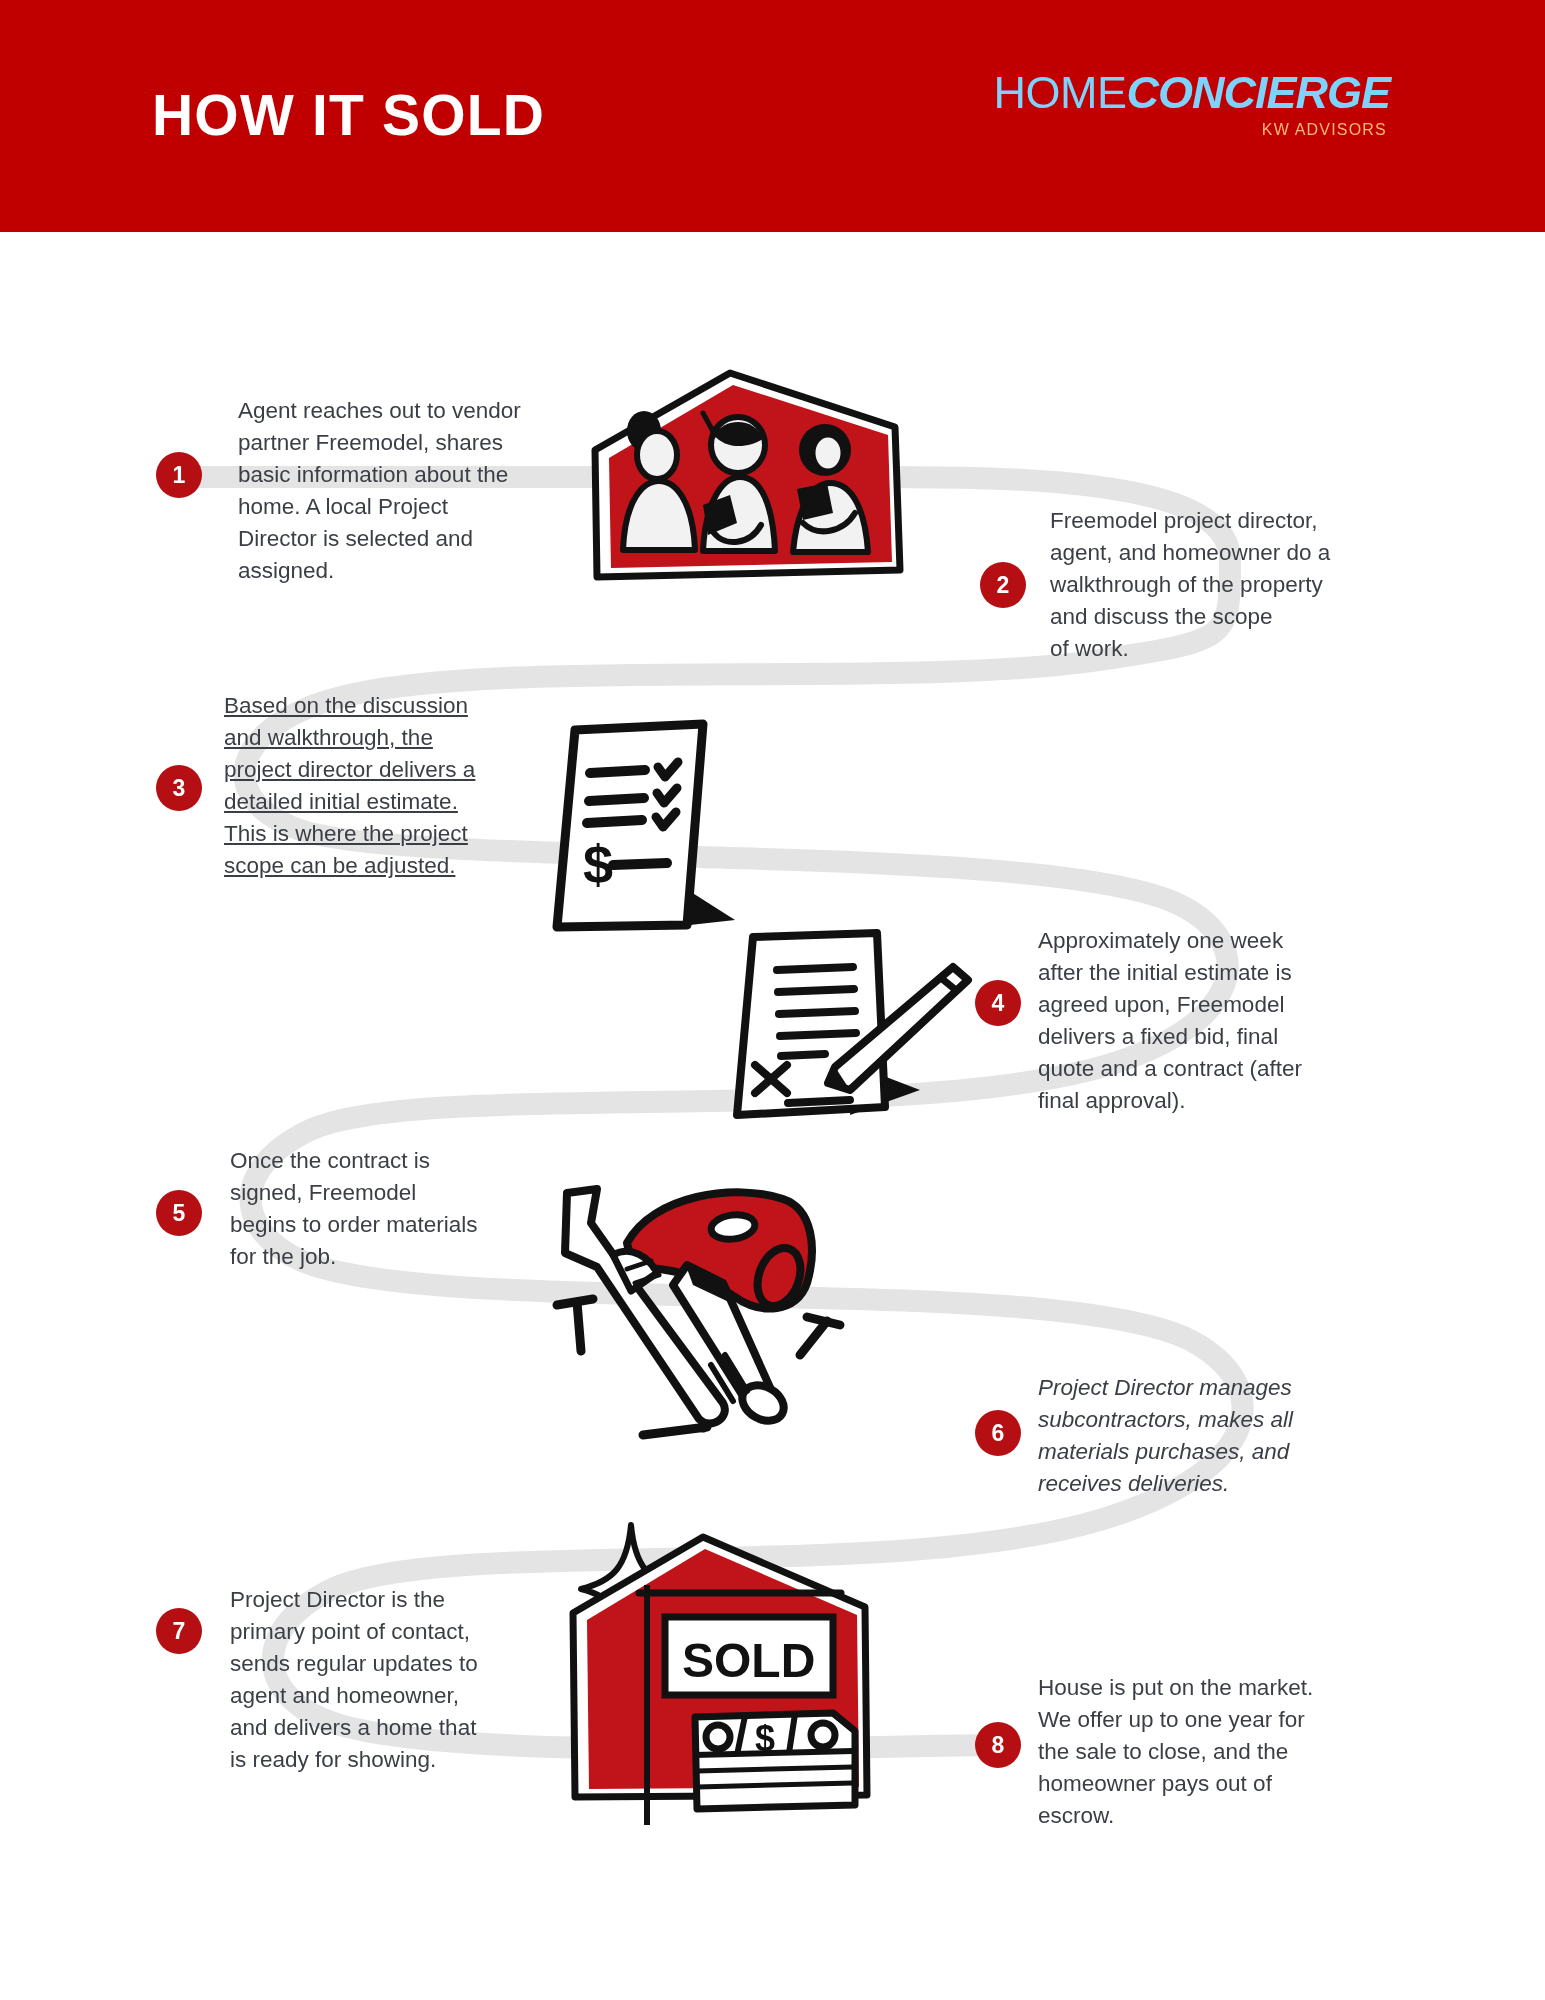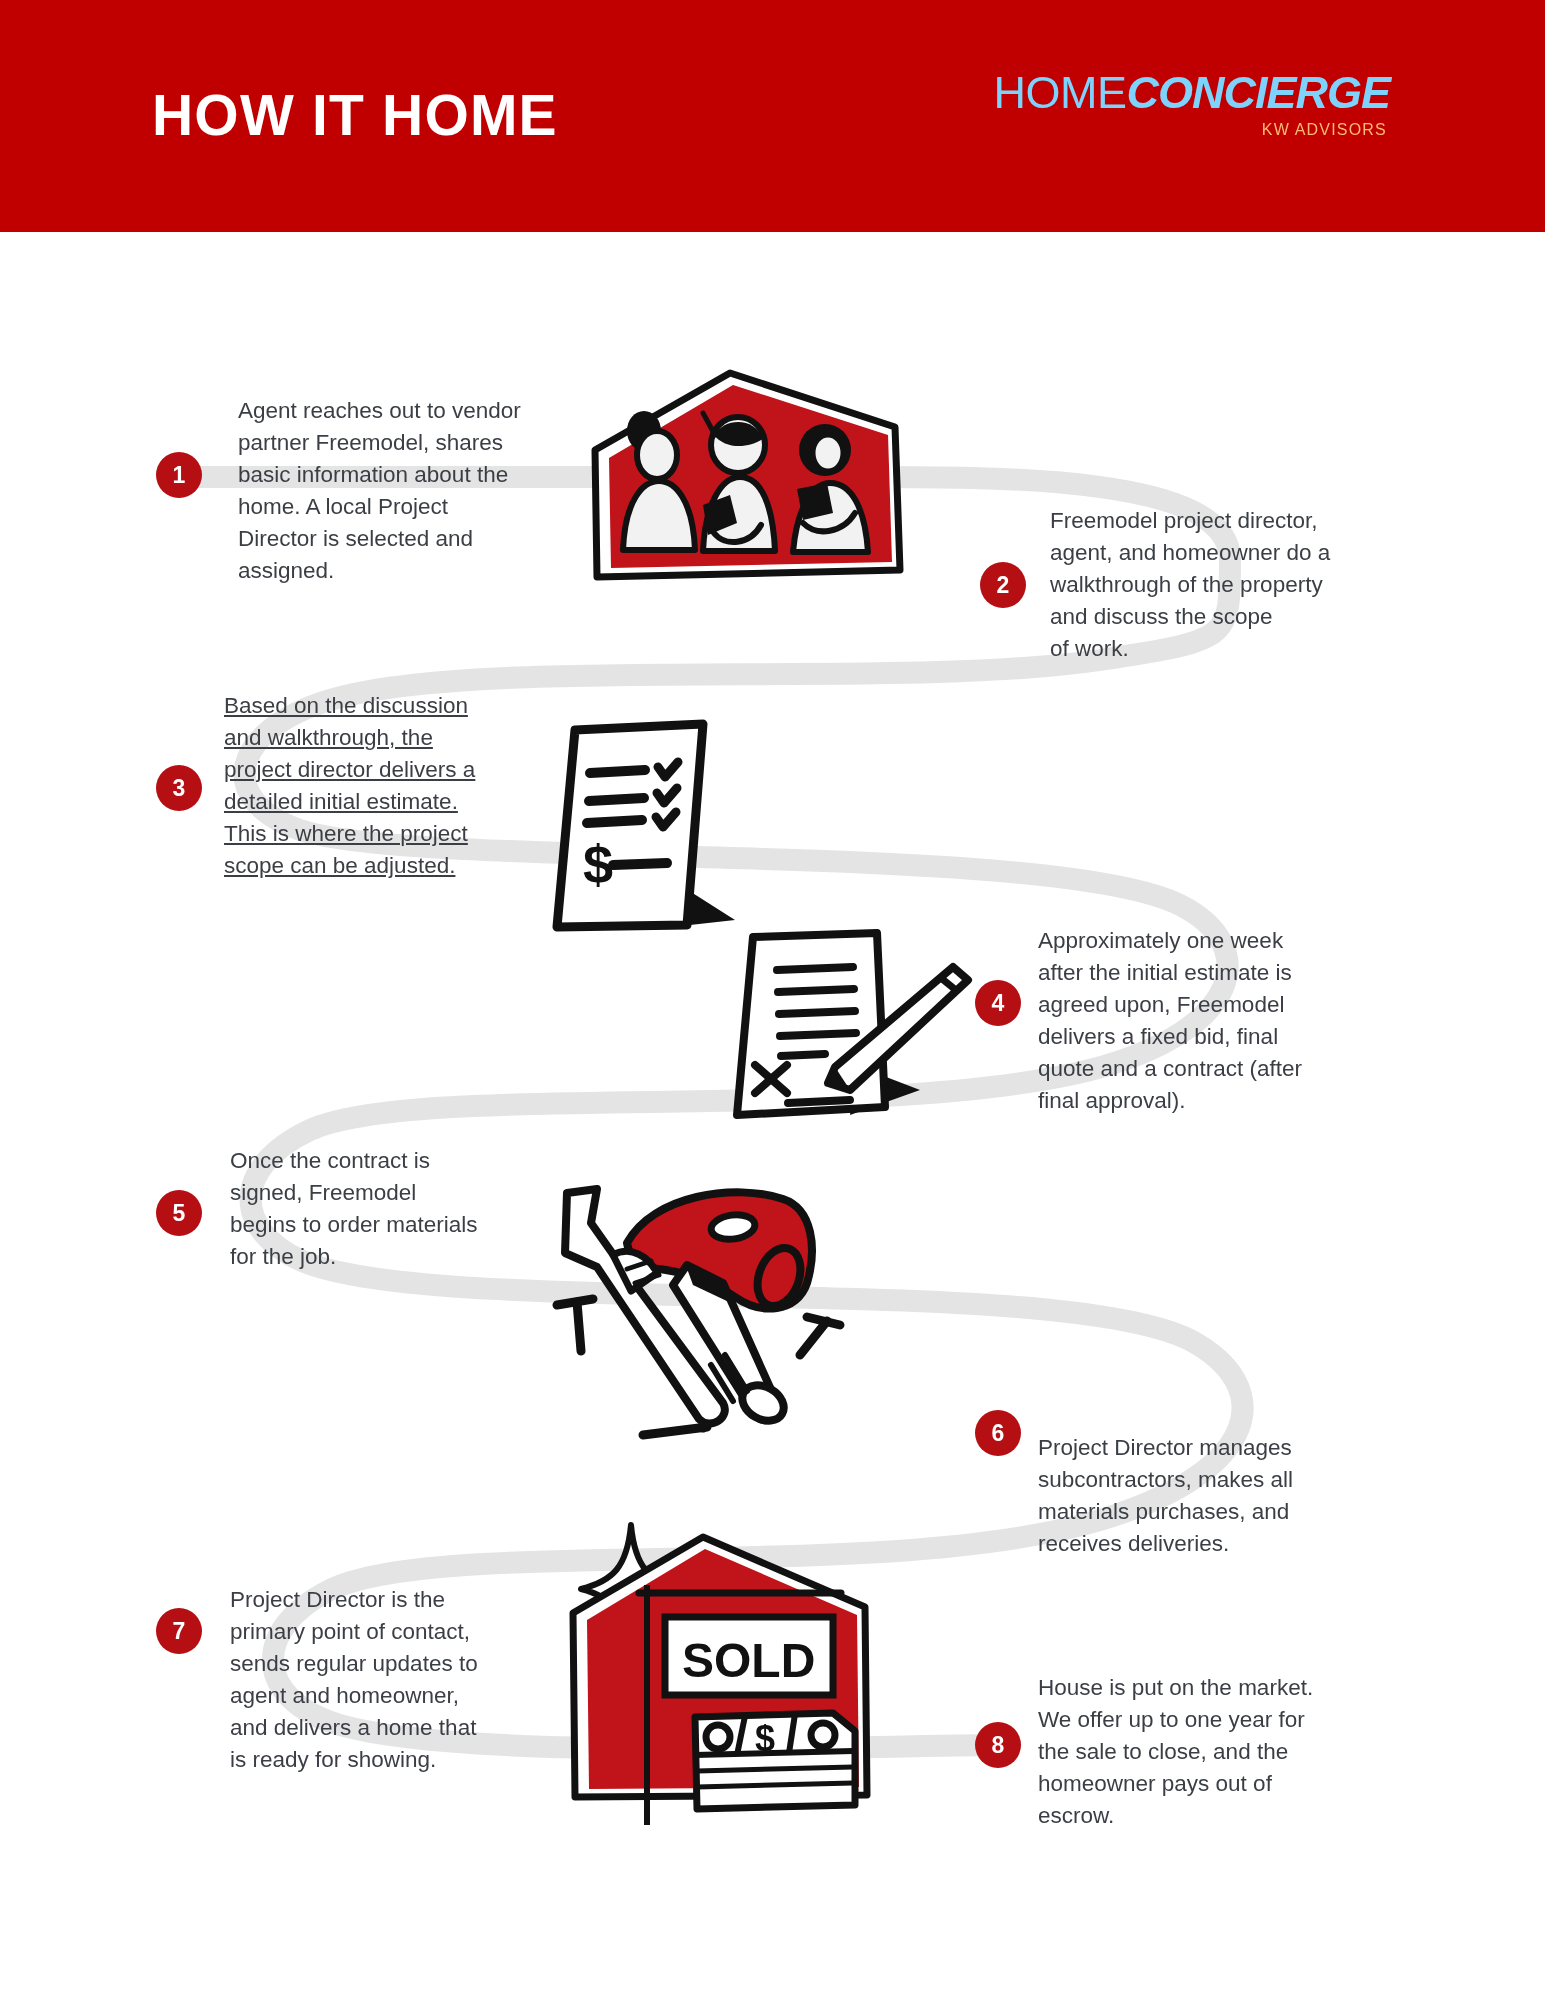--- a/index.html
+++ b/index.html
@@ -97,21 +97,21 @@
   }
 
   .illus { position: absolute; }
 </style>
 </head>
 <body>
 
 <div id="page">
 
   <div id="header">
-    <div id="page-title">HOW IT HOME</div>
+    <div id="page-title">HOW IT SOLD</div>
     <div id="brand-logo">
       <div id="brand-line1"><span class="thin">HOME</span><span class="bold">CONCIERGE</span></div>
       <div id="brand-line2">KW ADVISORS</div>
     </div>
   </div>
 
   <svg id="path-layer" viewBox="0 0 1545 2000" width="1545" height="2000">
     <path d="M 175 477
              C 330 477, 600 477, 800 477
              C 980 477, 1230 470, 1230 560
@@ -274,21 +274,21 @@
   <div class="step">
     <div class="badge" style="left:156px; top:1190px;">5</div>
     <div class="step-text" style="left:230px; top:1145px; width:320px;">Once the contract is
 signed, Freemodel
 begins to order materials
 for the job.</div>
   </div>
 
   <div class="step">
     <div class="badge" style="left:975px; top:1410px;">6</div>
-    <div class="step-text" style="left:1038px; top:1432px; width:340px;">Project Director manages
+    <div class="step-text" style="left:1038px; top:1372px; width:340px;font-style:italic;">Project Director manages
 subcontractors, makes all
 materials purchases, and
 receives deliveries.</div>
   </div>
 
   <div class="step">
     <div class="badge" style="left:156px; top:1608px;">7</div>
     <div class="step-text" style="left:230px; top:1584px; width:320px;">Project Director is the
 primary point of contact,
 sends regular updates to

